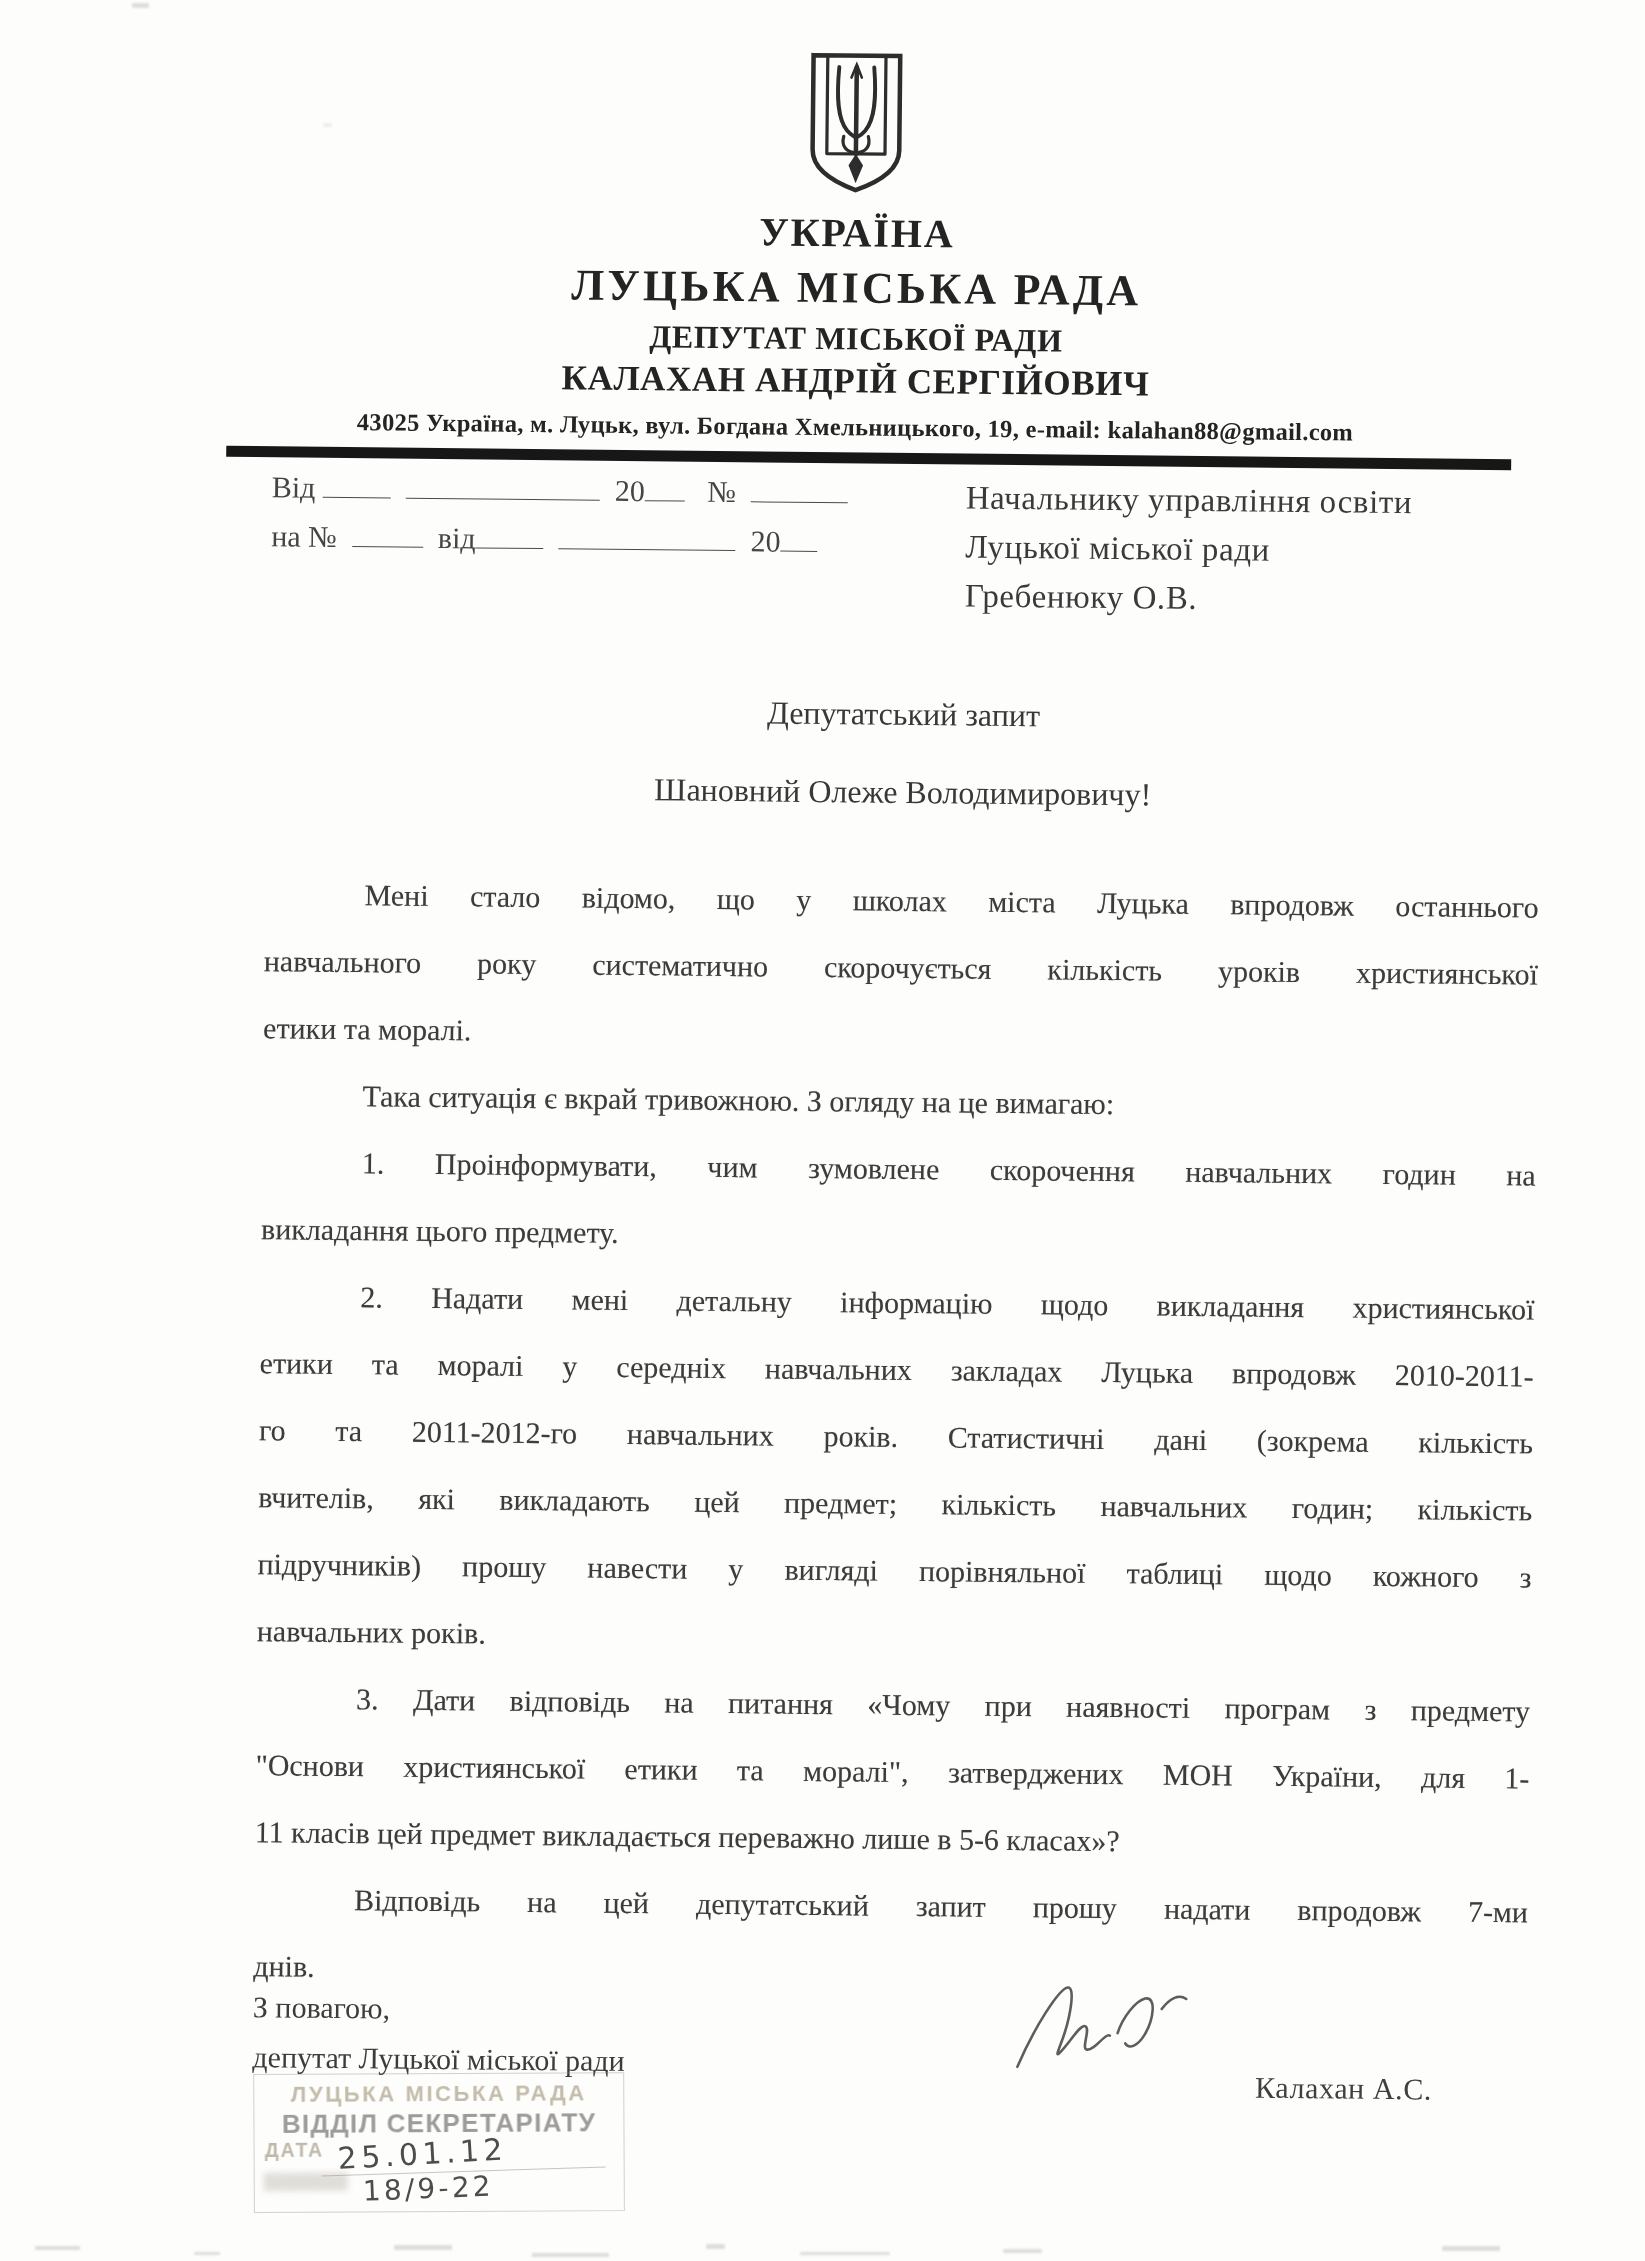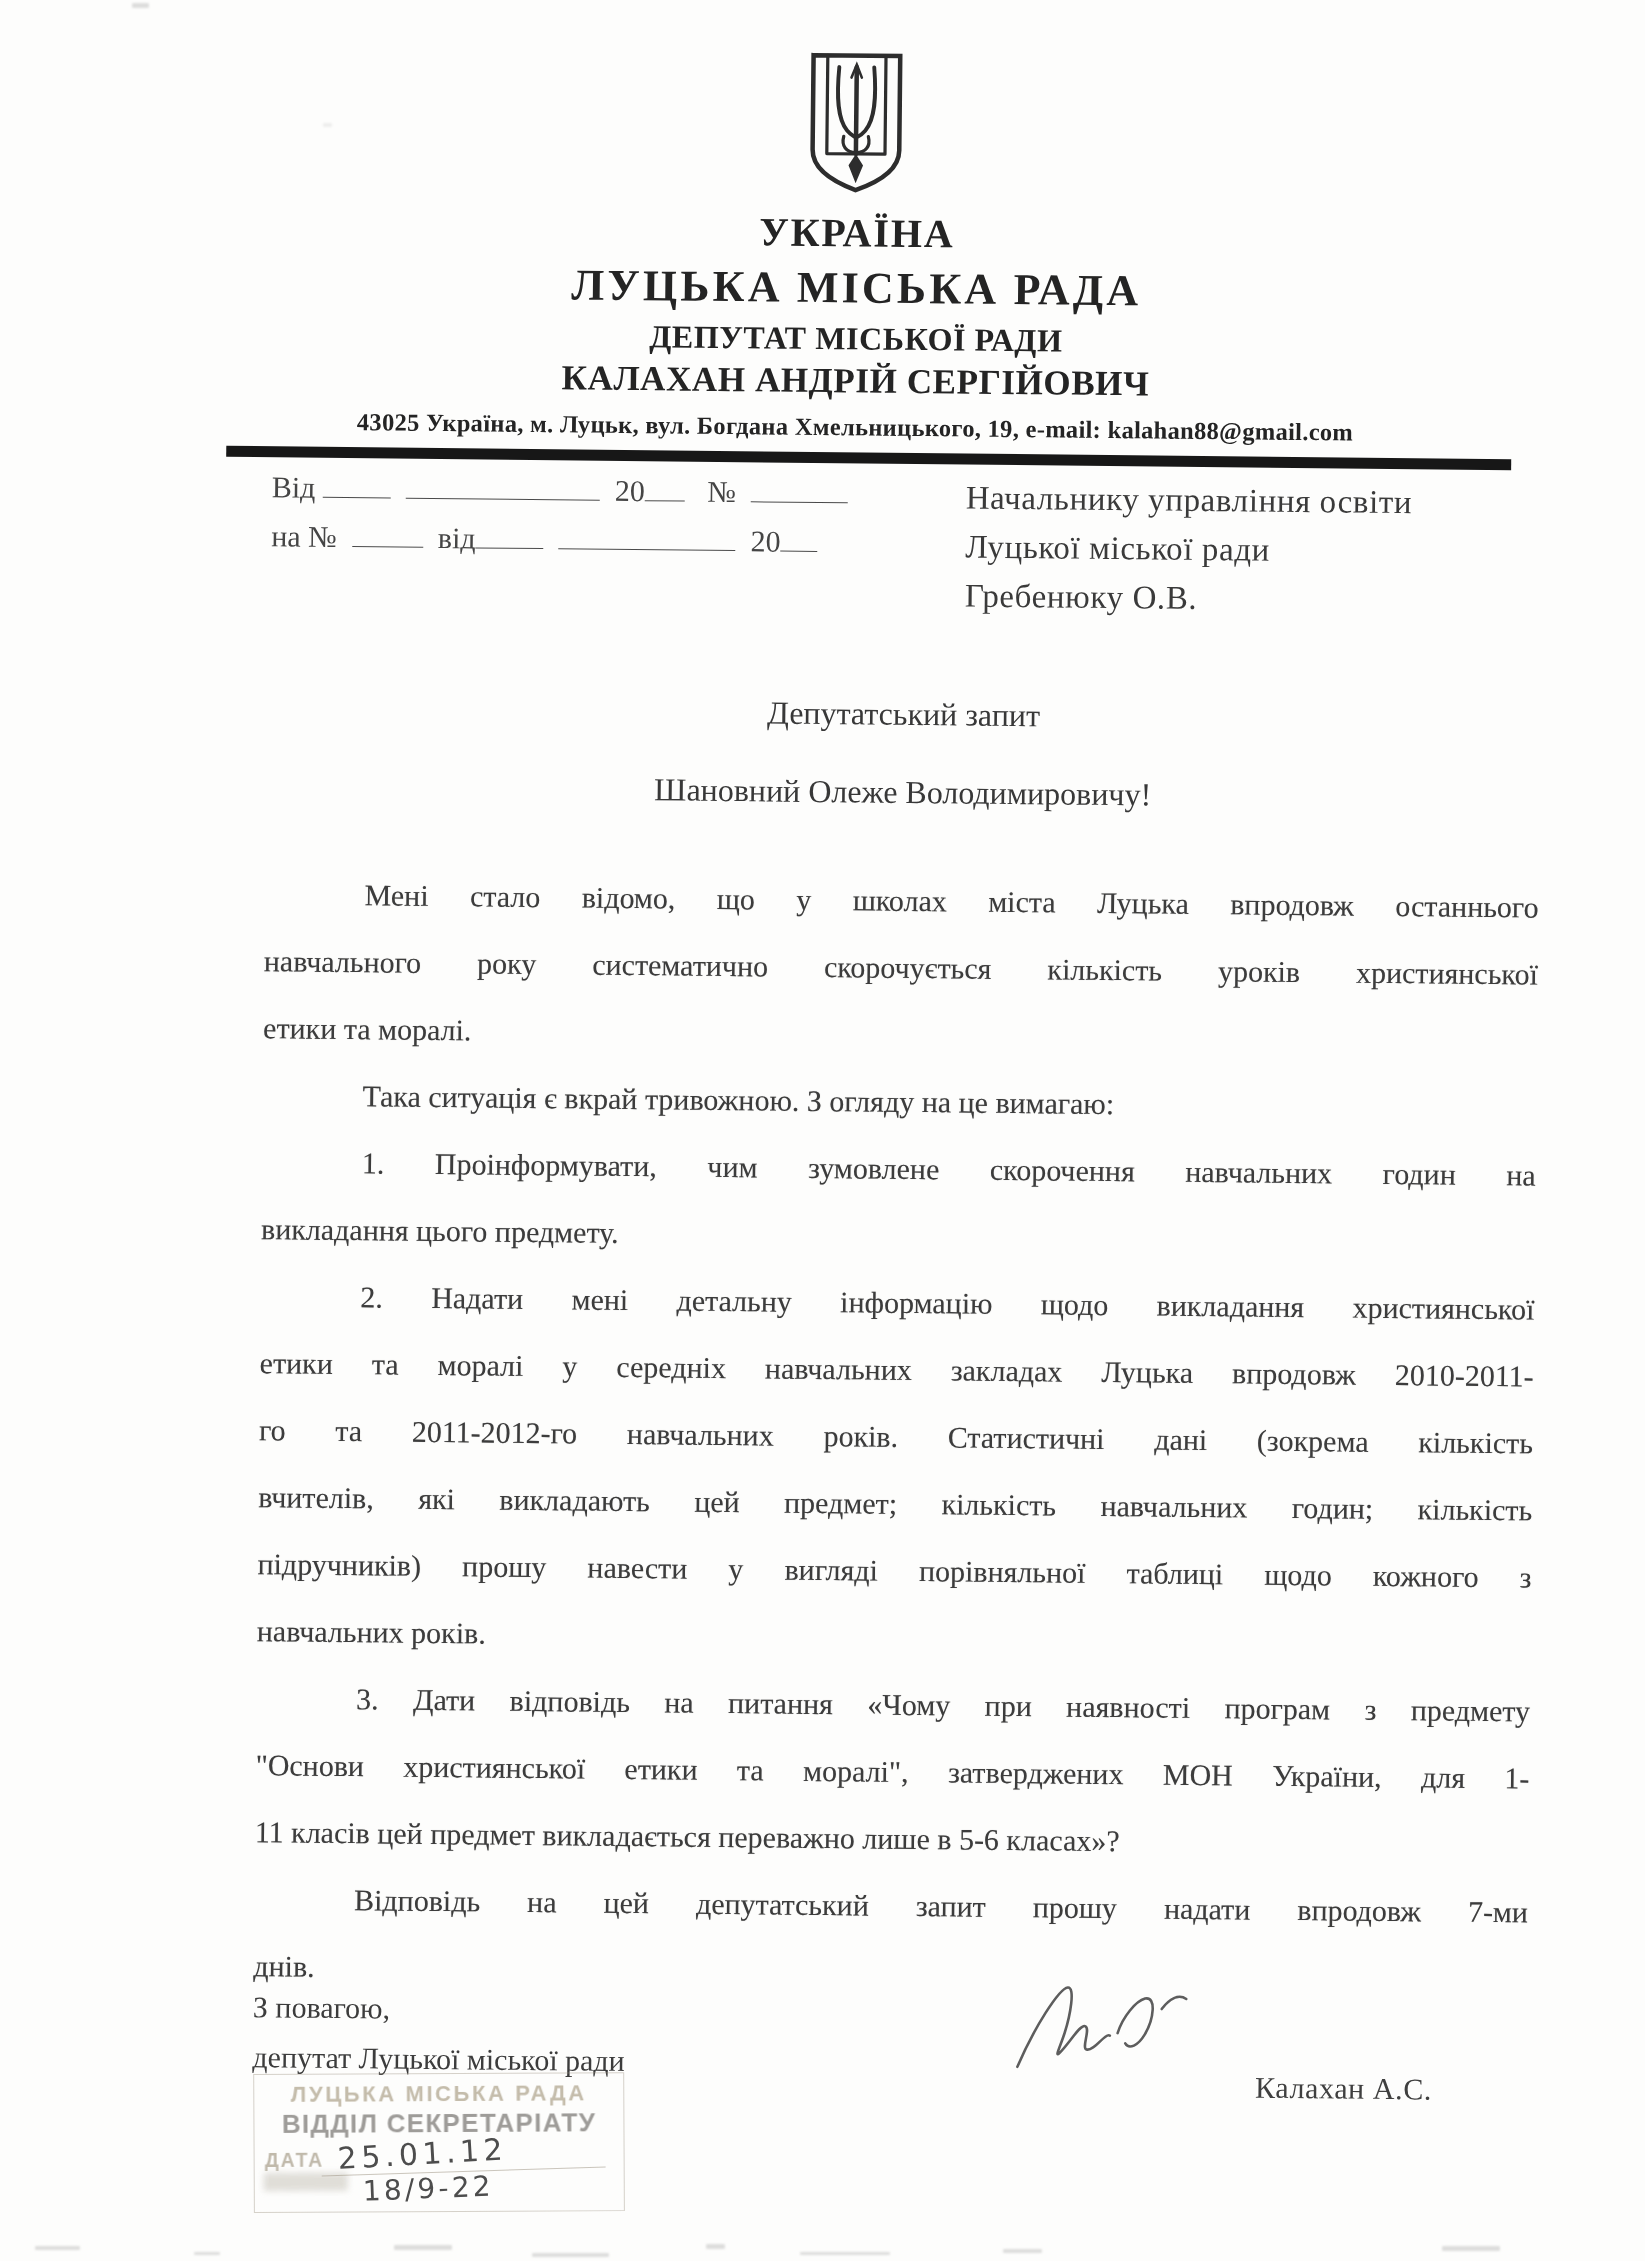--- a/index.html
+++ b/index.html
@@ -38,21 +38,21 @@
   .signer{position:absolute;left:1277px;top:2066px;font-size:30px;color:#3f3f3f;letter-spacing:0.6px;}
   .sig{position:absolute;left:1029px;top:1968px;}
   
   .stamp{position:absolute;left:276px;top:2077px;width:369px;height:137px;
          border:1.9px solid rgba(163,156,140,0.45);transform:rotate(-0.9deg);
          font-family:"Liberation Sans", sans-serif;}
   .stamp .org{position:absolute;left:0;right:0;top:6.5px;text-align:center;font-weight:bold;
               font-size:22px;letter-spacing:2.6px;color:rgba(186,176,156,0.85);filter:blur(0.4px);white-space:nowrap;}
   .stamp .dept{position:absolute;left:0;right:0;top:34px;text-align:center;font-weight:bold;
               font-size:26px;letter-spacing:1.3px;color:rgba(150,148,144,0.92);filter:blur(0.3px);white-space:nowrap;}
-  .stamp .datelabel{position:absolute;left:10.3px;top:74px;font-weight:bold;font-size:19.4px;
+  .stamp .datelabel{position:absolute;left:10.3px;top:64px;font-weight:bold;font-size:19.4px;
               letter-spacing:1.9px;color:rgba(176,168,150,0.8);filter:blur(0.5px);}
   .stamp .dateline{position:absolute;left:67px;top:97px;width:284px;
               border-top:1.3px solid rgba(160,152,134,0.55);transform:rotate(-1.5deg);}
   .stamp .blob{position:absolute;left:9px;top:98px;width:84px;height:18px;
               background:rgba(163,156,140,0.32);filter:blur(3.2px);}
   .hand{font-family:"DejaVu Sans", sans-serif;color:#4d4d4d;}
   .hd1{position:absolute;left:83px;top:62px;font-size:30px;letter-spacing:4.5px;transform:rotate(-3deg);}
   .hd2{position:absolute;left:108px;top:98px;font-size:28px;letter-spacing:3.2px;transform:rotate(-2deg);}
   
   .noise{position:absolute;background:rgba(110,110,110,0.22);filter:blur(1.3px);border-radius:1.3px;}

